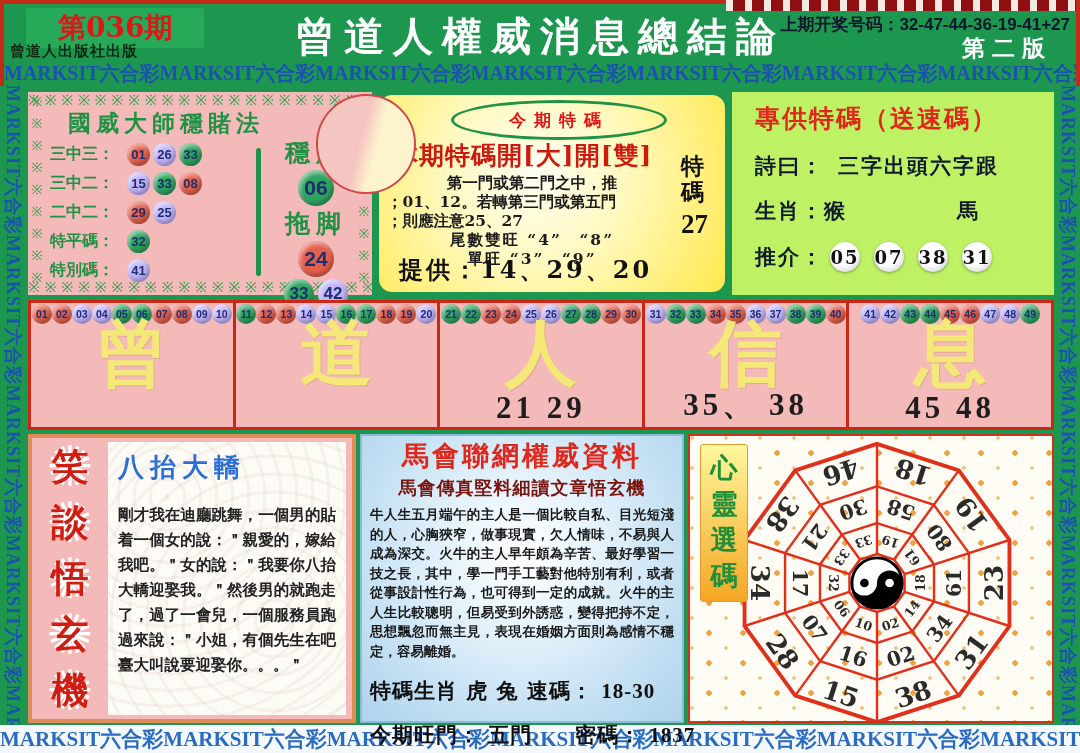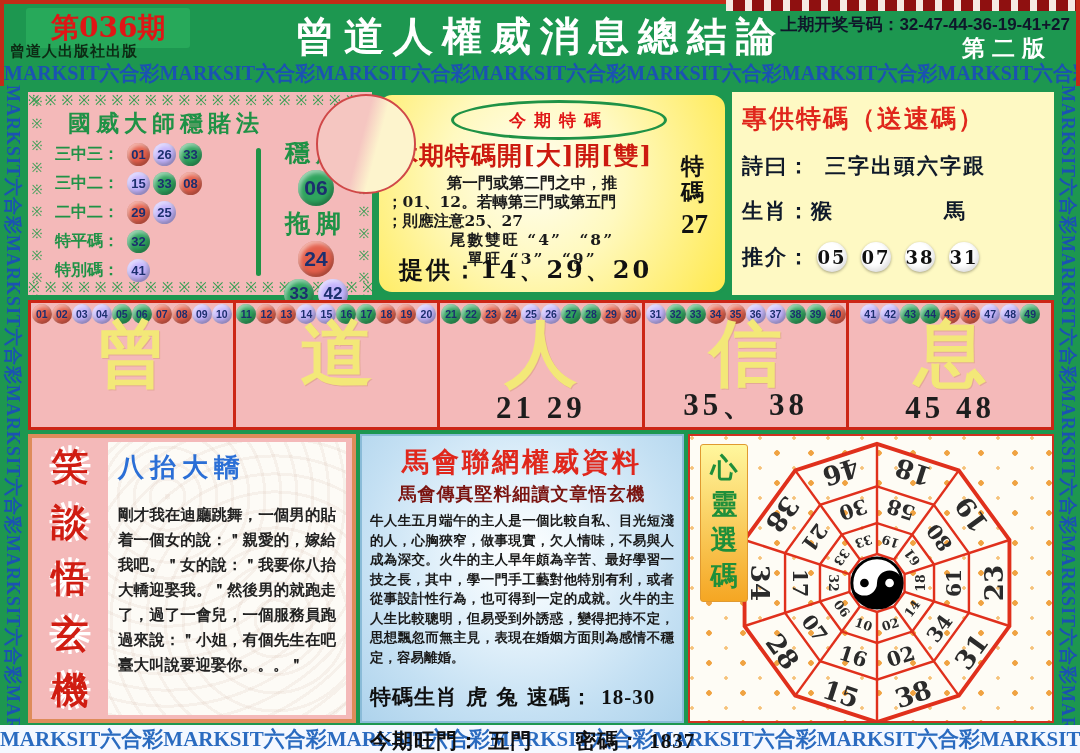--- a/index.html
+++ b/index.html
@@ -14,21 +14,21 @@
   .marquee-top{position:absolute;top:61px;left:4px;right:4px;height:24px;font-size:20px;line-height:24px;}
   .marquee-bottom{position:absolute;bottom:0;left:0;right:0;height:28px;background:#f4f8ff;
                   font-size:21px;line-height:28px;color:#2a6bc0;}
   .marquee-side{position:absolute;top:85px;bottom:28px;width:25px;font-size:18px;
                 writing-mode:vertical-rl;text-orientation:sideways;letter-spacing:1px;}
   .marquee-left{left:0;}
   .marquee-right{right:0;}
   
   .perforation{position:absolute;top:0;right:4px;width:350px;height:11px;background:#8f1010;
     background-image:repeating-linear-gradient(90deg,#f6e9e2 0 7px,transparent 7px 19px);}
-  .issue-box{position:absolute;left:26px;top:8px;background:#27a95a;padding:1px 25px;border-radius:3px;}
+  .issue-box{position:absolute;left:26px;top:8px;background:#27a95a;padding:1px 32px;border-radius:3px;}
   .issue-box span{color:#e01515;font-size:28px;font-weight:bold;font-family:"DejaVu Serif",serif;}
   .publisher{position:absolute;left:10px;top:42px;color:#0d2b14;font-weight:bold;font-size:15px;letter-spacing:1px;}
   .main-title{position:absolute;left:50%;transform:translateX(-50%);top:9px;color:#fff;
     font-size:40px;font-weight:bold;letter-spacing:9px;font-family:"DejaVu Serif",serif;white-space:nowrap;}
   .last-draw{position:absolute;right:10px;top:13px;font-weight:bold;font-size:17px;color:#0f172a;white-space:nowrap;}
   .edition{position:absolute;right:28px;top:33px;color:#fff;font-size:23px;font-weight:bold;
     letter-spacing:7px;font-family:"DejaVu Serif",serif;}
   
   .ball{display:inline-flex;align-items:center;justify-content:center;border-radius:50%;
     font-weight:bold;color:#1c2f6e;flex:none;
@@ -41,21 +41,21 @@
   .starline{position:absolute;left:0;right:0;height:16px;color:#2f9e4f;font-size:14px;
     letter-spacing:5px;overflow:hidden;white-space:nowrap;line-height:16px;}
   .starline.top{top:0}.starline.bottom{bottom:0}
   .starcol{position:absolute;top:0;bottom:0;width:15px;color:#2f9e4f;font-size:13px;
     overflow:hidden;writing-mode:vertical-rl;line-height:15px;letter-spacing:4px;}
   .starcol.left{left:1px}.starcol.right{right:1px}
   #master-title{position:absolute;top:16px;left:40px;color:#1f9246;font-size:23px;font-weight:bold;
     letter-spacing:5px;font-family:"DejaVu Serif",serif;}
   #master-rows{position:absolute;left:22px;top:48px;width:200px;}
   .m-row{display:flex;align-items:center;height:29px;gap:3px;}
-  .m-label{color:#1f9246;font-weight:bold;font-size:16px;width:74px;flex:none;font-family:"DejaVu Serif",serif;text-align:center;}
+  .m-label{color:#1f9246;font-weight:bold;font-size:16px;width:74px;flex:none;font-family:"DejaVu Serif",serif;}
   .s23{width:23px;height:23px;font-size:13px;}
   #master-div{position:absolute;left:228px;top:56px;width:5px;height:128px;background:#1f9246;border-radius:3px;}
   #master-right{position:absolute;left:238px;top:44px;width:100px;text-align:center;}
   .m-big-label{color:#1f9246;font-size:25px;font-weight:bold;letter-spacing:6px;font-family:"DejaVu Serif",serif;}
   .s36{width:36px;height:36px;font-size:21px;margin:1px 0;}
   .s30{width:30px;height:30px;font-size:17px;margin:1px 2px;}
   #stamp-circle{position:absolute;left:316px;top:94px;width:96px;height:96px;border-radius:50%;
     border:2px solid #d04848;background:linear-gradient(105deg,#f5c6c1 45%,#fdf4cd 60%);z-index:6;}
   
   #special{left:376px;top:92px;width:352px;height:203px;border:3px solid #1d9750;border-radius:16px;
@@ -69,21 +69,21 @@
     font-size:15.5px;font-family:"DejaVu Serif",serif;line-height:19px;}
   #special-lines .ln0{text-align:center;}
   #special-lines .ln3,#special-lines .ln4{text-align:center;letter-spacing:2px;}
   #special-provide{position:absolute;bottom:6px;left:20px;color:#111;font-size:24px;font-weight:bold;
     letter-spacing:3px;font-family:"DejaVu Serif",serif;}
   #special-side{position:absolute;right:10px;top:58px;width:34px;text-align:left;color:#111;
     font-weight:bold;font-family:"DejaVu Serif",serif;}
   #special-side .lab{font-size:23px;line-height:26px;}
   #special-side .num{font-size:27px;margin-top:4px;font-family:"Liberation Serif",serif;}
   
-  #supply{left:732px;top:92px;width:322px;height:203px;background:#fef9c3;padding:6px 10px;}
+  #supply{left:732px;top:92px;width:322px;height:203px;background:#bef264;padding:6px 23px;}
   #supply-title{color:#e0271c;font-size:25px;font-weight:bold;letter-spacing:2px;
     font-family:"DejaVu Serif",serif;margin-top:4px;}
   .supply-row{display:flex;align-items:center;margin-top:17px;color:#101a2a;font-weight:bold;
     font-size:21px;font-family:"DejaVu Serif",serif;letter-spacing:2px;}
   .zodiac-gap{display:inline-block;width:110px;}
   #recommend-balls{display:inline-flex;gap:14px;margin-left:6px;}
   .s30w{width:30px;height:30px;font-size:18px;}
   
   #strip{left:28px;top:300px;width:1026px;height:130px;background:#f4b9b9;border:3px solid #cc2616;
     display:flex;}
@@ -106,21 +106,21 @@
     background-image:repeating-radial-gradient(circle at 25% 20%,rgba(190,150,130,.10) 0 3px,transparent 3px 16px),
                      repeating-radial-gradient(circle at 70% 65%,rgba(190,150,130,.10) 0 3px,transparent 3px 18px);
     padding:8px 10px;box-sizing:border-box;}
   #joke-title{text-align:left;color:#2b6fd6;font-size:26px;font-weight:bold;letter-spacing:6px;
     font-family:"DejaVu Serif",serif;margin-bottom:17px;}
   #joke-body{color:#222;font-size:15.5px;font-weight:bold;line-height:25px;
     font-family:"DejaVu Serif",serif;text-align:justify;}
   
   #hk{left:360px;top:434px;width:324px;height:289px;border:2px solid #8abbd8;
     background:radial-gradient(circle at 50% 42%,#ffffff 0%,#e8f4fc 30%,#c4e0f3 70%,#aed3ec 100%);
-    padding:8px 8px;box-sizing:border-box;}
+    padding:2px 8px;box-sizing:border-box;}
   #hk-title{text-align:center;color:#e0271c;font-size:27px;font-weight:bold;letter-spacing:3px;
     font-family:"DejaVu Serif",serif;}
   #hk-subtitle{text-align:center;color:#7a1410;font-size:18px;font-weight:bold;letter-spacing:1px;
     font-family:"DejaVu Serif",serif;margin-top:2px;}
   #hk-body{color:#1a1a1a;font-size:13.5px;font-weight:bold;line-height:19.5px;margin-top:5px;
     font-family:"DejaVu Serif",serif;text-align:justify;}
   .hk-foot{color:#0f0f0f;font-weight:bold;font-size:21px;font-family:"DejaVu Serif",serif;
     margin-top:16px;letter-spacing:1px;white-space:nowrap;}
   .hk-foot .v{font-family:"Liberation Serif",serif;}
   

